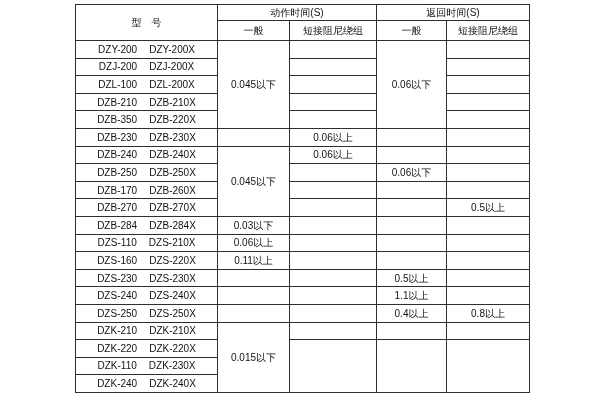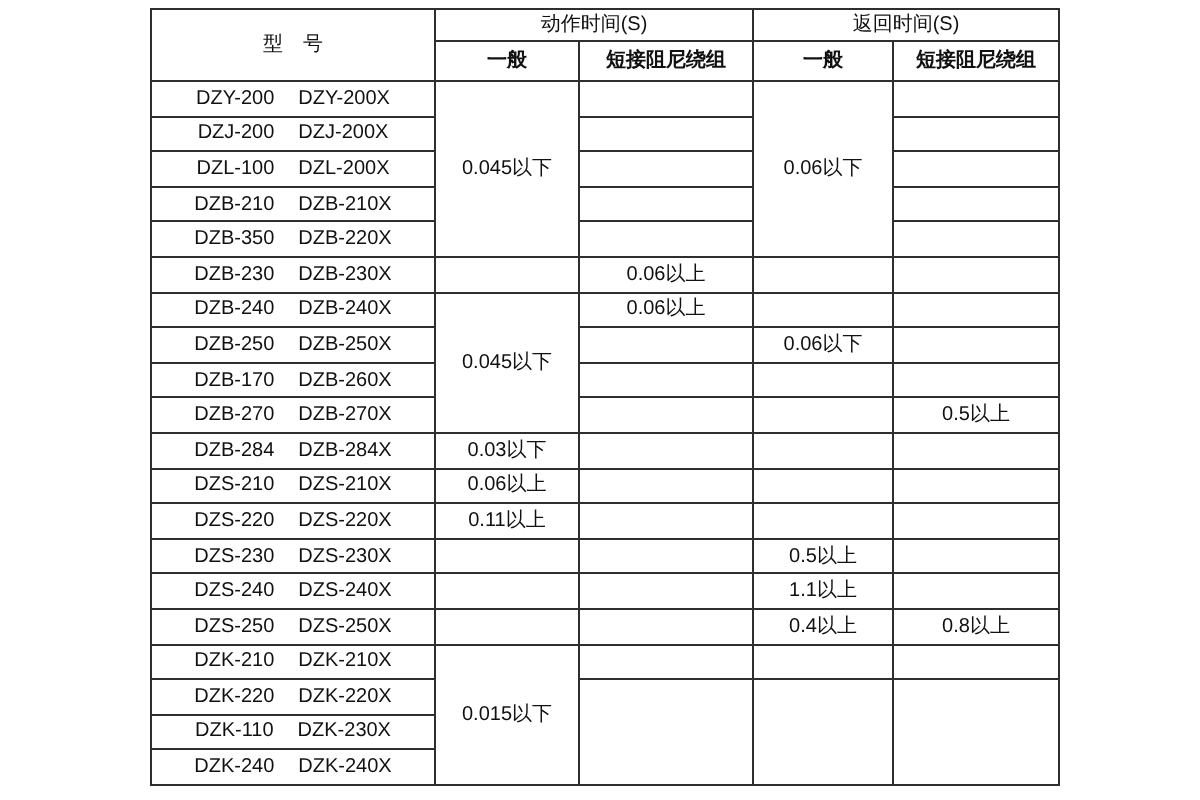--- a/index.html
+++ b/index.html
@@ -11,21 +11,21 @@
     position:absolute;left:75px;top:4px;
     border-collapse:collapse;table-layout:fixed;
   }
   table.spec td{
     border:1px solid #2e2e2e;
     text-align:center;vertical-align:middle;
     font-size:10px;line-height:1.1;
     padding:0;overflow:hidden;white-space:nowrap;
   }
   tr.hdr1{height:16px;}
-  tr.hdr2{height:20px;font-weight:bold;}
+  tr.hdr2{height:20px;}
   tbody tr{height:17.6px;}
   td.model span{display:inline-block;margin:0 6px;}
   td.hd{font-size:10px;}
 </style>
 </head>
 <body>
 
 <table class="spec">
   <colgroup>
     <col style="width:142px">
@@ -108,28 +108,28 @@
       <td>0.5以上</td>
     </tr>
     <tr>
       <td class="model"><span>DZB-284</span><span>DZB-284X</span></td>
       <td>0.03以下</td>
       <td></td>
       <td></td>
       <td></td>
     </tr>
     <tr>
-      <td class="model"><span>DZS-210</span><span>DZS-210X</span></td>
+      <td class="model"><span>DZS-110</span><span>DZS-210X</span></td>
       <td>0.06以上</td>
       <td></td>
       <td></td>
       <td></td>
     </tr>
     <tr>
-      <td class="model"><span>DZS-220</span><span>DZS-220X</span></td>
+      <td class="model"><span>DZS-160</span><span>DZS-220X</span></td>
       <td>0.11以上</td>
       <td></td>
       <td></td>
       <td></td>
     </tr>
     <tr>
       <td class="model"><span>DZS-230</span><span>DZS-230X</span></td>
       <td></td>
       <td></td>
       <td>0.5以上</td>

